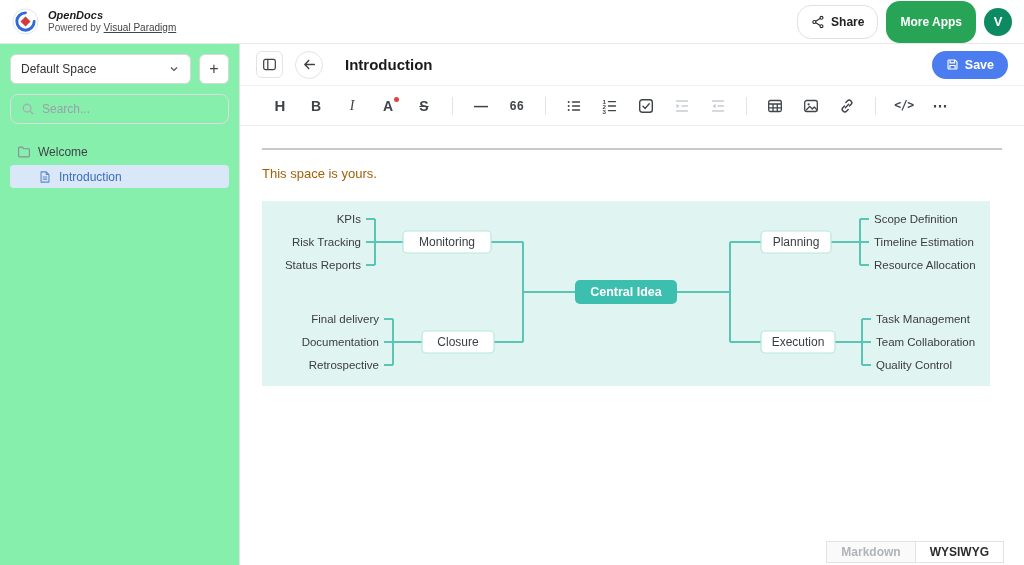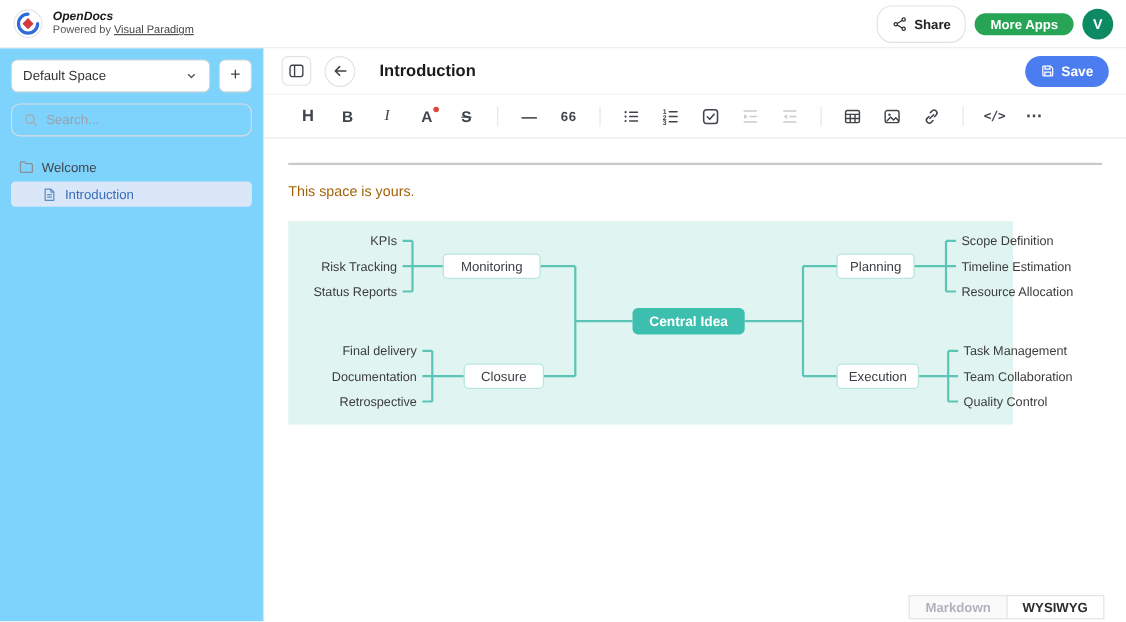--- a/index.html
+++ b/index.html
@@ -13,30 +13,30 @@
            border-bottom: 1px solid #e7e7e7; background: #fff; }
   .logo { width: 27px; height: 27px; display: flex; }
   .brand { line-height: 1.15; }
   .brand .name { font-size: 11px; font-weight: 700; color: #1b1b1b; font-style: italic; }
   .brand .powered { font-size: 10px; color: #555; }
   .brand .powered .link { text-decoration: underline; color: #444; cursor: pointer; }
   .header-right { margin-left: auto; display: flex; align-items: center; gap: 8px; }
   .btn-share { height: 28px; padding: 16px 13px; border: 1px solid #e1e1e1; border-radius: 14px;
                background: #fff; display: flex; align-items: center; gap: 6px;
                font-size: 12px; font-weight: 700; color: #222; font-family: inherit; }
-  .btn-moreapps { height: 20px; padding: 0 14px; border: none; border-radius: 14px;
+  .btn-moreapps { height: 42px; padding: 0 14px; border: none; border-radius: 14px;
                   background: #27a455; color: #fff; font-size: 12px; font-weight: 700; font-family: inherit; }
   .avatar { width: 28px; height: 28px; border-radius: 50%; background: #0e8a63; color: #fff;
             font-size: 13px; font-weight: 700; display: flex; align-items: center; justify-content: center; }
 
   
   .body { flex: 1; display: flex; min-height: 0; }
 
   
-  .sidebar { flex: 0 0 240px; width: 240px; border-right: 1px solid #e3e3e3; padding: 10px; background: #7dd3fc; }
+  .sidebar { flex: 0 0 240px; width: 240px; border-right: 1px solid #e3e3e3; padding: 10px; background: #86efac; }
   .space-row { display: flex; gap: 8px; margin-bottom: 10px; }
   .space-select { flex: 1; height: 30px; border: 1px solid #d8d8d8; border-radius: 6px; background: #fff;
                   display: flex; align-items: center; justify-content: space-between; padding: 0 10px;
                   font-size: 12px; color: #333; cursor: pointer; }
   .add-btn { width: 30px; height: 30px; border: 1px solid #d8d8d8; border-radius: 6px; background: #fff;
              font-size: 16px; color: #444; display: flex; align-items: center; justify-content: center; font-family: inherit; }
   .search-box { height: 30px; border: 1px solid #dcdcdc; border-radius: 8px; display: flex; align-items: center;
                 gap: 7px; padding: 0 10px; margin-bottom: 16px; }
   .search-box input { border: none; outline: none; width: 100%; font-size: 12px; color: #333;
                       background: transparent; font-family: inherit; }
@@ -80,21 +80,21 @@
   .g-horizontal-rule { font-size: 14px; font-weight: 700; }
   .g-blockquote { font-size: 12px; font-weight: 800; letter-spacing: 0.5px; }
   .g-code { font-size: 11.5px; font-weight: 700; font-family: "DejaVu Sans Mono", monospace; letter-spacing: -0.5px; }
   .g-more { font-size: 15px; font-weight: 700; }
 
   .content { flex: 1; padding: 16px 22px 0; overflow: hidden; }
   .doc-heading { font-size: 24px; font-weight: 700; color: #202020; margin: 10px 0 8px;
                  display: flex; align-items: center; gap: 9px; }
   .heading-rule { border: none; border-top: 2px solid #c9c9c9; margin: 6px 0 16px; }
   .doc-paragraph { font-size: 13px; color: #a16207; margin: 0 0 20px; }
-  .mindmap { width: 659px; height: 185px; margin-top: 14px; }
+  .mindmap { width: 728px; height: 185px; margin-top: 14px; }
 
   .mode-tabs { position: absolute; bottom: 2px; right: 20px; display: flex; }
   .mode-tab { height: 22px; padding: 0 14px; display: flex; align-items: center; font-size: 12px;
               font-weight: 700; border: 1px solid #e2e2e2; background: #fafafa; color: #b0b4ba;
               margin-left: -1px; cursor: pointer; }
   .mode-tab.active { background: #fff; color: #2c2c2c; }
 </style>
 </head>
 <body>
 

